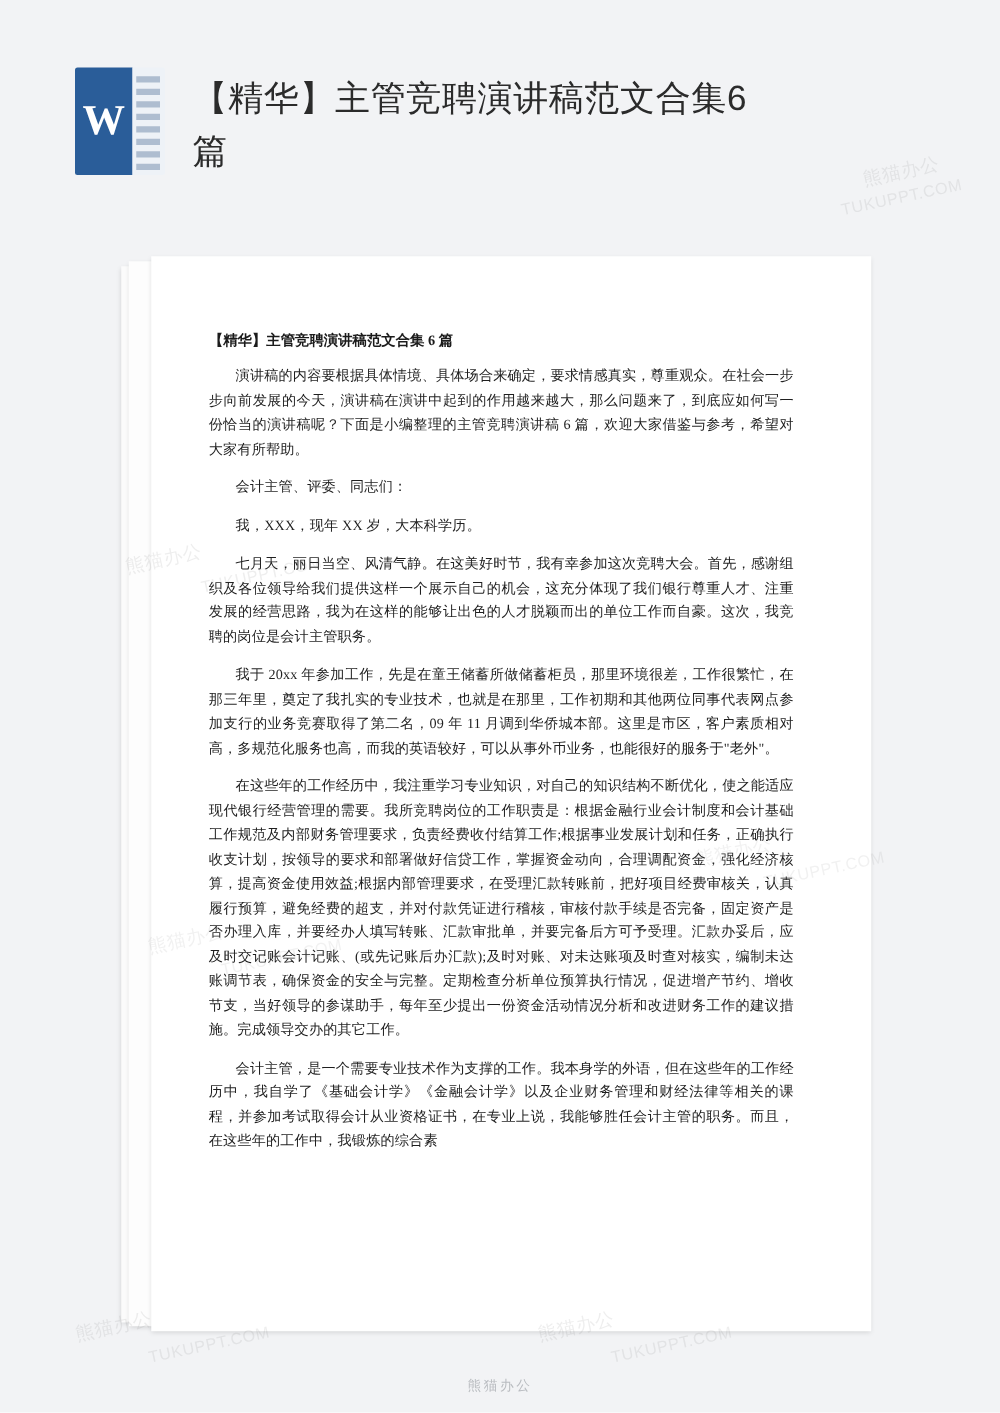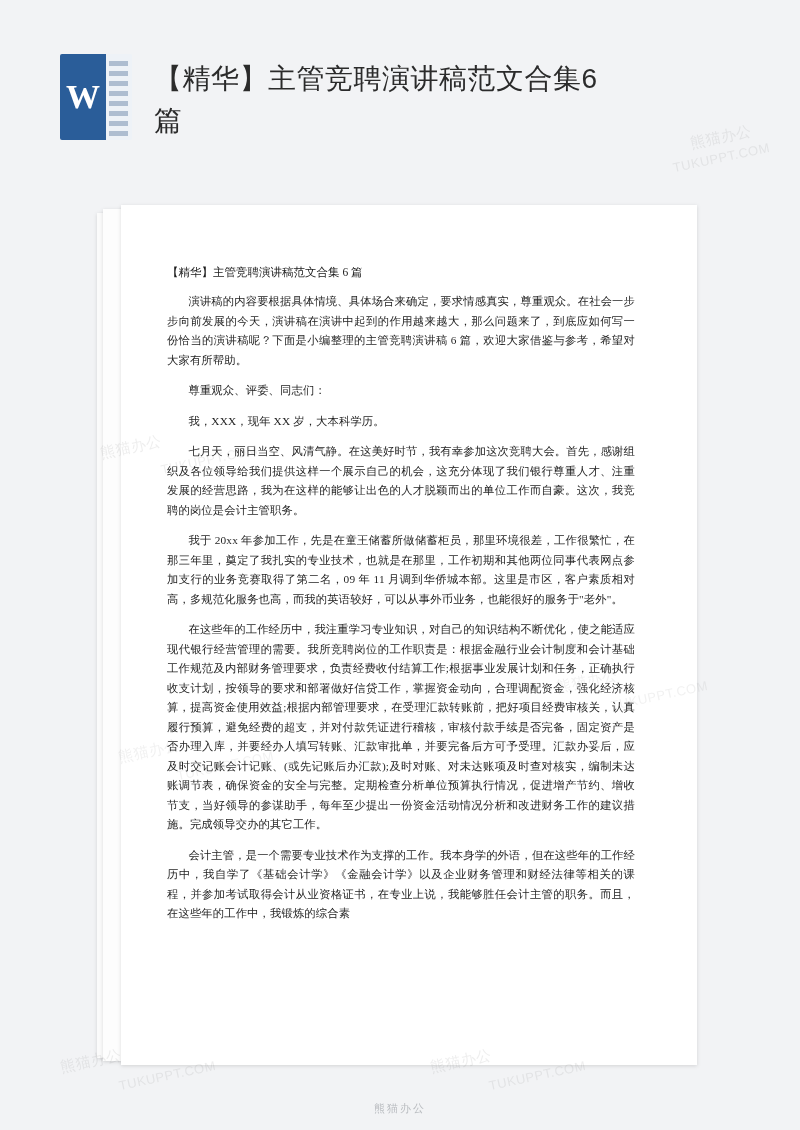--- a/index.html
+++ b/index.html
@@ -104,21 +104,21 @@
     font-family: "Liberation Serif", serif;
     font-size: 15.5px;
     font-weight: bold;
     color: #1b1b1b;
     margin: 0 0 20px 0;
     letter-spacing: 0.3px;
   }
   .page .lead {
     font-family: "Liberation Serif", serif;
     font-size: 11.5px;
-    font-weight: normal;
+    font-weight: bold;
     color: #1b1b1b;
     margin: 0 0 12px 0;
     text-indent: 0;
   }
   .page p {
     font-family: "Liberation Serif", serif;
     font-size: 11.3px;
     line-height: 19.5px;
     color: #1f1f1f;
     margin: 0 16px 11px 0;
@@ -173,21 +173,21 @@
 </div>
 
 <div class="stack">
   <div class="sheet sheet-back3"></div>
   <div class="sheet sheet-back2"></div>
   <div class="sheet sheet-main"></div>
 
   <div class="page">
     <div class="lead">【精华】主管竞聘演讲稿范文合集 6 篇</div>
     <p>演讲稿的内容要根据具体情境、具体场合来确定，要求情感真实，尊重观众。在社会一步步向前发展的今天，演讲稿在演讲中起到的作用越来越大，那么问题来了，到底应如何写一份恰当的演讲稿呢？下面是小编整理的主管竞聘演讲稿 6 篇，欢迎大家借鉴与参考，希望对大家有所帮助。</p>
-    <p>尊重观众、评委、同志们：</p>
+    <p>会计主管、评委、同志们：</p>
     <p>我，XXX，现年 XX 岁，大本科学历。</p>
     <p>七月天，丽日当空、风清气静。在这美好时节，我有幸参加这次竞聘大会。首先，感谢组织及各位领导给我们提供这样一个展示自己的机会，这充分体现了我们银行尊重人才、注重发展的经营思路，我为在这样的能够让出色的人才脱颖而出的单位工作而自豪。这次，我竞聘的岗位是会计主管职务。</p>
     <p>我于 20xx 年参加工作，先是在童王储蓄所做储蓄柜员，那里环境很差，工作很繁忙，在那三年里，奠定了我扎实的专业技术，也就是在那里，工作初期和其他两位同事代表网点参加支行的业务竞赛取得了第二名，09 年 11 月调到华侨城本部。这里是市区，客户素质相对高，多规范化服务也高，而我的英语较好，可以从事外币业务，也能很好的服务于"老外"。</p>
     <p>在这些年的工作经历中，我注重学习专业知识，对自己的知识结构不断优化，使之能适应现代银行经营管理的需要。我所竞聘岗位的工作职责是：根据金融行业会计制度和会计基础工作规范及内部财务管理要求，负责经费收付结算工作;根据事业发展计划和任务，正确执行收支计划，按领导的要求和部署做好信贷工作，掌握资金动向，合理调配资金，强化经济核算，提高资金使用效益;根据内部管理要求，在受理汇款转账前，把好项目经费审核关，认真履行预算，避免经费的超支，并对付款凭证进行稽核，审核付款手续是否完备，固定资产是否办理入库，并要经办人填写转账、汇款审批单，并要完备后方可予受理。汇款办妥后，应及时交记账会计记账、(或先记账后办汇款);及时对账、对未达账项及时查对核实，编制未达账调节表，确保资金的安全与完整。定期检查分析单位预算执行情况，促进增产节约、增收节支，当好领导的参谋助手，每年至少提出一份资金活动情况分析和改进财务工作的建议措施。完成领导交办的其它工作。</p>
     <p>会计主管，是一个需要专业技术作为支撑的工作。我本身学的外语，但在这些年的工作经历中，我自学了《基础会计学》《金融会计学》以及企业财务管理和财经法律等相关的课程，并参加考试取得会计从业资格证书，在专业上说，我能够胜任会计主管的职务。而且，在这些年的工作中，我锻炼的综合素</p>
   </div>
 </div>
 
 <div class="wm" style="left:690px; top:128px;">
   <span>熊猫办公</span>

